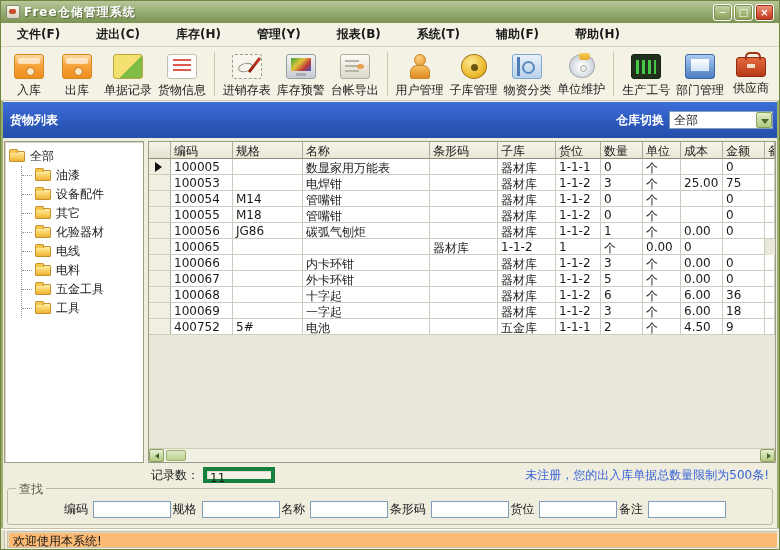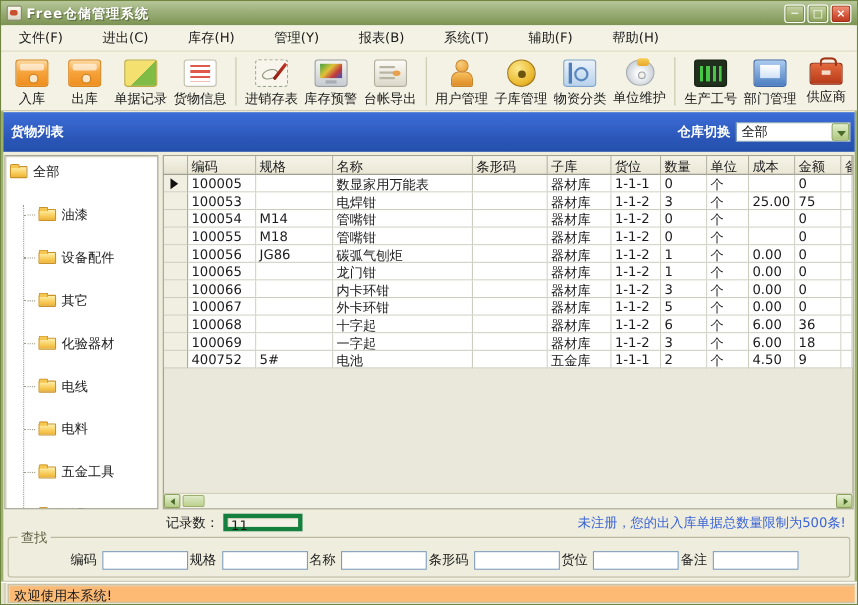--- a/index.html
+++ b/index.html
@@ -21,21 +21,21 @@
   .win-btns { margin-left:auto; display:flex; gap:2px; }
   .win-btn { width:19px; height:17px; border-radius:3px; border:1px solid #FFFFFF;
     background:linear-gradient(180deg,#CBD6AC,#9FB271 60%,#8CA05C);
     color:#fff; font-size:10px; line-height:15px; text-align:center; font-weight:bold;
     box-shadow: inset 0 0 0 1px #7E9150; }
   .win-btn.close { background:linear-gradient(180deg,#F09B84,#D4553A 60%,#B83A20); box-shadow: inset 0 0 0 1px #9E3018; }
 
   
   .menubar { height:24px; flex:none; display:flex; align-items:center; background:#F4F2E4;
     border-bottom:1px solid #D9D6BE; padding:0 6px; }
-  .menu-item { padding:3px 10px; margin-right:16px; cursor:default; }
+  .menu-item { padding:3px 10px; margin-right:16px; cursor:default;font-weight:bold; }
 
   
   .toolbar { height:54px; flex:none; display:flex; align-items:stretch; background:#F4F2E4;
     border-bottom:1px solid #CFCCB2; padding:2px 4px 1px; }
   .tool-btn { min-width:48px; padding:2px 5px 1px; display:flex; flex-direction:column; align-items:center;
     justify-content:flex-start; gap:3px; border-radius:2px; }
   .tool-label { font-size:12px; white-space:nowrap; }
   .tb-sep { width:1px; background:#C9C6AB; margin:3px 5px; }
 
   .tbicon { width:30px; height:25px; margin-top:3px; border-radius:3px; position:relative; flex:none; }
@@ -108,21 +108,21 @@
   .main { flex:1; min-height:0; display:flex; gap:4px; padding:3px 3px 0; }
   .tree-panel { width:140px; flex:none; background:#fff; border:1px solid #9C9C86;
     box-shadow:inset 1px 1px 0 #D8D5C4; padding:5px 4px; overflow:hidden; }
   .tree-row { display:flex; align-items:center; height:19px; gap:5px; cursor:default; }
   .tree-label { white-space:nowrap; }
   .folder { width:16px; height:11px; flex:none; position:relative; border-radius:1px;
     background:linear-gradient(180deg,#FFEFA8,#F6C64E 70%,#EBB23C); border:1px solid #C8922B; }
   .folder::before { content:''; position:absolute; top:-3px; left:-1px; width:7px; height:3px;
     background:#F6C64E; border:1px solid #C8922B; border-bottom:none; border-radius:2px 2px 0 0; }
   .tree-children { margin-left:12px; border-left:1px dotted #9A9A8A; }
-  .tree-child { display:flex; align-items:center; height:19px; gap:5px; position:relative; padding-left:13px; cursor:default;margin-top:20px; }
+  .tree-child { display:flex; align-items:center; height:19px; gap:5px; position:relative; padding-left:13px; cursor:default; }
   .tree-child::before { content:''; position:absolute; left:0; top:9px; width:10px; border-top:1px dotted #9A9A8A; }
 
   .table-wrap { flex:1; min-width:0; display:flex; flex-direction:column; background:#EAE8DA;
     border:1px solid #9C9C86; }
   .trow { display:grid; grid-template-columns:22px 62px 70px 127px 68px 58px 45px 42px 38px 42px 42px minmax(8px,1fr); }
   .hcell { background:linear-gradient(180deg,#F6F4E8,#EAE7D6); border-right:1px solid #ADAB9A; border-bottom:1px solid #8F8D7C;
     padding:1px 3px 0; height:17px; overflow:hidden; white-space:nowrap; }
   .hcell.sel { background:linear-gradient(180deg,#F6F4E8,#E4E1CE); }
   .dcell { background:#fff; border-right:1px solid #CCCCC0; border-bottom:1px solid #CCCCC0;
     padding:1px 3px 0; height:16px; overflow:hidden; white-space:nowrap; }
@@ -390,21 +390,20 @@
             <div class="dcell">1</div>
             <div class="dcell">个</div>
             <div class="dcell">0.00</div>
             <div class="dcell">0</div>
             <div class="dcell"></div>
           </div>
           <div class="trow">
             <div class="dcell sel"></div>
             <div class="dcell">100065</div>
             <div class="dcell"></div>
-            <div class="dcell">龙门钳</div>
             <div class="dcell"></div>
             <div class="dcell">器材库</div>
             <div class="dcell">1-1-2</div>
             <div class="dcell">1</div>
             <div class="dcell">个</div>
             <div class="dcell">0.00</div>
             <div class="dcell">0</div>
             <div class="dcell"></div>
           </div>
           <div class="trow">

